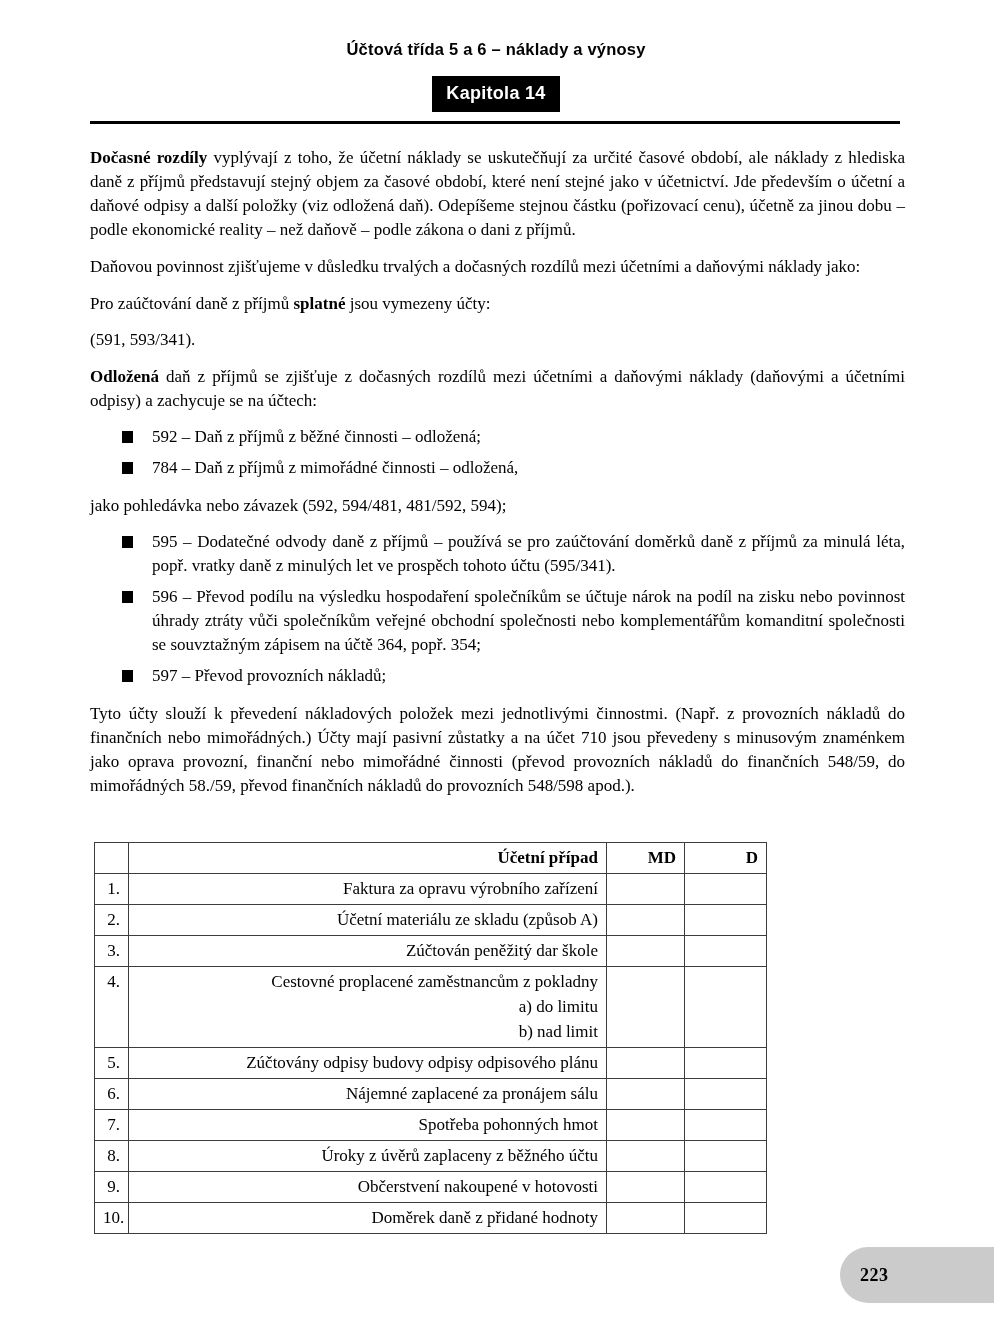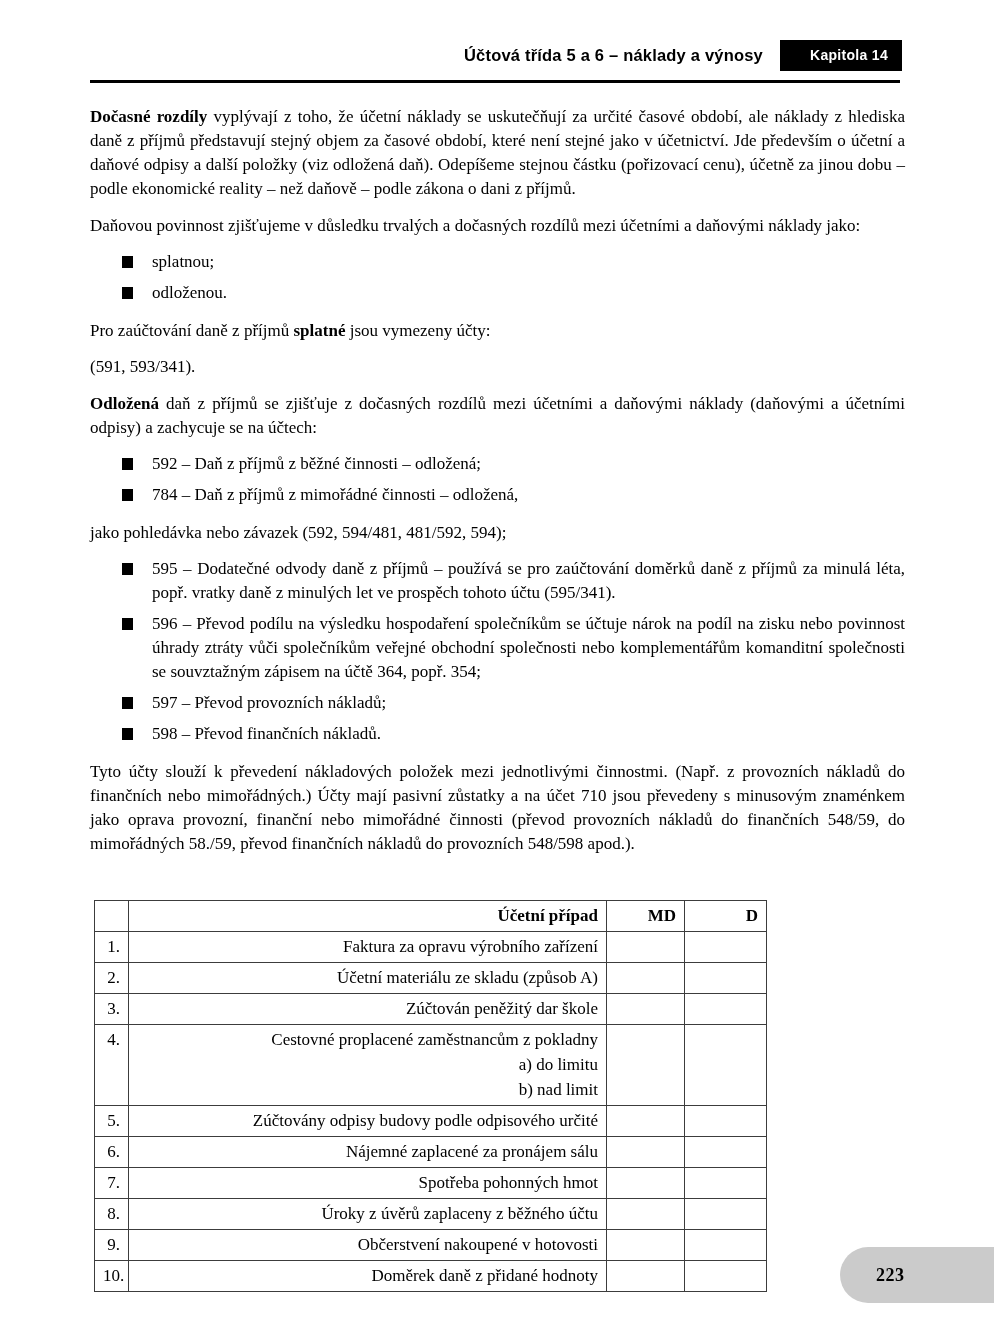--- a/index.html
+++ b/index.html
@@ -8,36 +8,37 @@
     width: 994px;
     height: 1330px;
     background: #ffffff;
     color: #000;
     font-family: "Liberation Serif", serif;
     overflow: hidden;
   }
   
   .header-row {
     display: flex;
-    justify-content: flex-end;
+    justify-content: space-between;
     align-items: center;
     gap: 17px;
     margin: 40px 92px 0 90px;
     font-family: "Liberation Sans", sans-serif;
     font-weight: bold;
+    flex-direction: column;
   }
   .header-title {
     font-size: 16.5px;
     letter-spacing: 0.2px;
   }
   .chapter-badge {
     background: #000;
     color: #fff;
-    font-size: 14px;
-    padding: 7px 14px 8px 30px;
+    font-size: 18px;
+    padding: 7px 14px 8px 14px;
     letter-spacing: 0.3px;
   }
   .header-rule {
     margin: 9px 94px 0 90px;
     border-top: 3px solid #000;
     height: 0;
   }
   
   .content {
     margin: 0 89px 0 90px;
@@ -92,21 +93,21 @@
     right: 0;
     top: 1247px;
     width: 154px;
     height: 56px;
     background: #cbcbcb;
     border-radius: 28px 0 0 28px;
     display: flex;
     align-items: center;
   }
   .page-pill .num {
-    margin-left: 36px;
+    margin-left: 20px;
     font-weight: bold;
     font-size: 18px;
     letter-spacing: 0.5px;
   }
 </style>
 </head>
 <body>
 
 <div class="page">
 
@@ -115,67 +116,53 @@
     <span class="chapter-badge">Kapitola 14</span>
   </div>
   <div class="header-rule"></div>
 
   <div class="content">
 
     <p class="para para-first"><b class="lead">Dočasné rozdíly</b><span> vyplývají z toho, že účetní náklady se uskutečňují za určité časové období, ale náklady z hlediska daně z příjmů představují stejný objem za časové období, které není stejné jako v účetnictví. Jde především o účetní a daňové odpisy a další položky (viz odložená daň). Odepíšeme stejnou částku (pořizovací cenu), účetně za jinou dobu – podle ekonomické reality – než daňově – podle zákona o dani z příjmů.</span></p>
 
     <p class="para">Daňovou povinnost zjišťujeme v důsledku trvalých a dočasných rozdílů mezi účetními a daňovými náklady jako:</p>
 
+
+    <p class="para"><span>Pro zaúčtování daně z příjmů </span><b class="lead">splatné</b><span> jsou vymezeny účty:</span></p>
+
+
+    <p class="note-line">(591, 593/341).</p>
+
+    <p class="para"><b class="lead">Odložená</b><span> daň z příjmů se zjišťuje z dočasných rozdílů mezi účetními a daňovými náklady (daňovými a účetními odpisy) a zachycuje se na účtech:</span></p>
+
     <div class="bullet-group">
       <div class="bullet">
         <span class="sq"></span>
-        <span class="txt">splatnou;</span>
-      </div>
-      <div class="bullet">
-        <span class="sq"></span>
-        <span class="txt">odloženou.</span>
+        <span class="txt">592 – Daň z příjmů z běžné činnosti – odložená;</span>
+      </div>
+      <div class="bullet">
+        <span class="sq"></span>
+        <span class="txt">784 – Daň z příjmů z mimořádné činnosti – odložená,</span>
       </div>
     </div>
 
-    <p class="para"><span>Pro zaúčtování daně z příjmů </span><b class="lead">splatné</b><span> jsou vymezeny účty:</span></p>
-
-
-    <p class="note-line">(591, 593/341).</p>
-
-    <p class="para"><b class="lead">Odložená</b><span> daň z příjmů se zjišťuje z dočasných rozdílů mezi účetními a daňovými náklady (daňovými a účetními odpisy) a zachycuje se na účtech:</span></p>
+    <p class="note-line">jako pohledávka nebo závazek (592, 594/481, 481/592, 594);</p>
 
     <div class="bullet-group">
       <div class="bullet">
         <span class="sq"></span>
-        <span class="txt">592 – Daň z příjmů z běžné činnosti – odložená;</span>
-      </div>
-      <div class="bullet">
-        <span class="sq"></span>
-        <span class="txt">784 – Daň z příjmů z mimořádné činnosti – odložená,</span>
-      </div>
-    </div>
-
-    <p class="note-line">jako pohledávka nebo závazek (592, 594/481, 481/592, 594);</p>
-
-    <div class="bullet-group">
-      <div class="bullet">
-        <span class="sq"></span>
         <span class="txt">595 – Dodatečné odvody daně z příjmů – používá se pro zaúčtování doměrků daně z příjmů za minulá léta, popř. vratky daně z minulých let ve prospěch tohoto účtu (595/341).</span>
       </div>
       <div class="bullet">
         <span class="sq"></span>
         <span class="txt">596 – Převod podílu na výsledku hospodaření společníkům se účtuje nárok na podíl na zisku nebo povinnost úhrady ztráty vůči společníkům veřejné obchodní společnosti nebo komplementářům komanditní společnosti se souvztažným zápisem na účtě 364, popř. 354;</span>
       </div>
       <div class="bullet">
         <span class="sq"></span>
         <span class="txt">597 – Převod provozních nákladů;</span>
-      </div>
-      <div class="bullet">
-        <span class="sq"></span>
-        <span class="txt">598 – Převod finančních nákladů.</span>
       </div>
     </div>
 
     <p class="para">Tyto účty slouží k převedení nákladových položek mezi jednotlivými činnostmi. (Např. z provozních nákladů do finančních nebo mimořádných.) Účty mají pasivní zůstatky a na účet 710 jsou převedeny s minusovým znaménkem jako oprava provozní, finanční nebo mimořádné činnosti (převod provozních nákladů do finančních 548/59, do mimořádných 58./59, převod finančních nákladů do provozních 548/598 apod.).</p>
 
     <table class="journal">
       <colgroup>
         <col class="col-num">
           <col class="col-case">
           <col class="col-md">
@@ -209,21 +196,21 @@
       <tr>
         <td>4.</td>
         <td class="case-multiline">Cestovné proplacené zaměstnancům z pokladny
 a) do limitu
 b) nad limit</td>
         <td></td>
         <td></td>
       </tr>
       <tr>
         <td>5.</td>
-        <td>Zúčtovány odpisy budovy podle odpisového určité</td>
+        <td>Zúčtovány odpisy budovy odpisy odpisového plánu</td>
         <td></td>
         <td></td>
       </tr>
       <tr>
         <td>6.</td>
         <td>Nájemné zaplacené za pronájem sálu</td>
         <td></td>
         <td></td>
       </tr>
       <tr>

